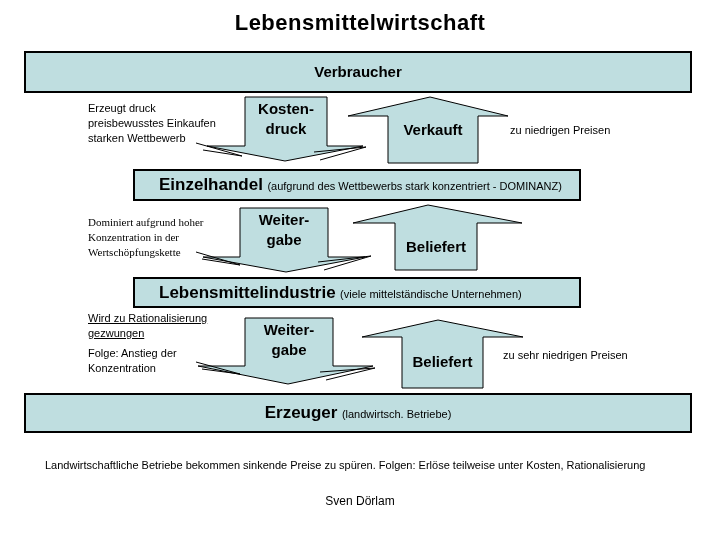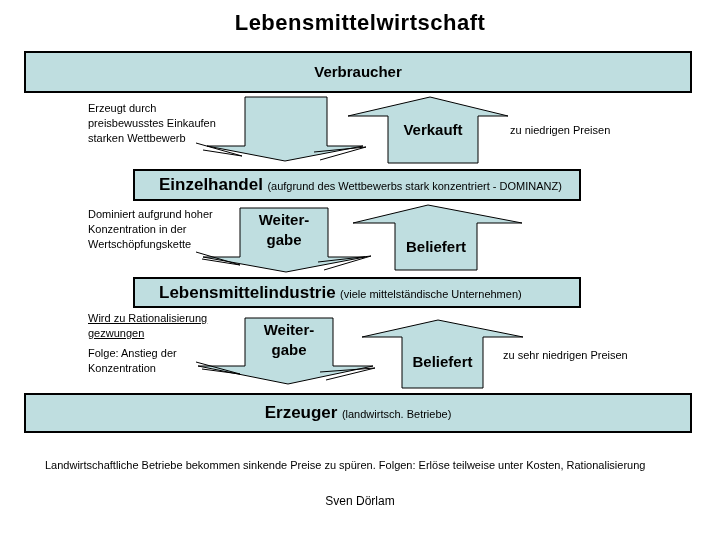--- a/index.html
+++ b/index.html
@@ -31,21 +31,21 @@
   .midbox{left:133px;width:448px;padding-left:24px;white-space:nowrap;}
   #einzelhandel{top:169px;height:32px;line-height:28px;}
   #lebensmittelindustrie{top:277px;height:31px;line-height:27px;}
   .bigname{font-size:17px;font-weight:bold;}
   .note{font-size:11px;font-weight:normal;}
   .sidetext{
     position:absolute;z-index:2;left:88px;font-size:11px;line-height:15px;
     white-space:pre-line;
   }
   #side1{top:101px;}
-  #side2{top:207px;}
+  #side2{top:215px;font-family:Liberation Serif, serif;}
   #side3a{top:311px;text-decoration:underline;}
   #side3b{top:346px;}
   .arrowlabel{
     position:absolute;z-index:2;text-align:center;font-weight:bold;font-size:15px;
     line-height:20px;white-space:pre-line;
   }
   #dlabel1{left:245px;width:82px;top:99px;}
   #ulabel1{left:388px;width:90px;top:120px;}
   #dlabel2{left:240px;width:88px;top:210px;}
   #ulabel2{left:395px;width:82px;top:237px;}
@@ -99,31 +99,33 @@
   <div class="midbox" id="lebensmittelindustrie">
     <span class="bigname">Lebensmittelindustrie</span>
     <span class="note">(viele mittelständische Unternehmen)</span>
   </div>
 
   <div class="band" id="erzeuger">
     <span class="bigname">Erzeuger</span>
     <span class="note">(landwirtsch. Betriebe)</span>
   </div>
 
-  <div class="sidetext" id="side1">Erzeugt durch
+  <div class="sidetext" id="side1">Erzeugt druck
 preisbewusstes Einkaufen
 starken Wettbewerb</div>
   <div class="sidetext" id="side2">Dominiert aufgrund hoher
 Konzentration in der
 Wertschöpfungskette</div>
   <div class="sidetext" id="side3a">Wird zu Rationalisierung
 gezwungen</div>
   <div class="sidetext" id="side3b">Folge: Anstieg der
 Konzentration</div>
 
+  <div class="arrowlabel" id="dlabel1">Kosten-
+druck</div>
   <div class="arrowlabel" id="ulabel1">Verkauft</div>
   <div class="arrowlabel" id="dlabel2">Weiter-
 gabe</div>
   <div class="arrowlabel" id="ulabel2">Beliefert</div>
   <div class="arrowlabel" id="dlabel3">Weiter-
 gabe</div>
   <div class="arrowlabel" id="ulabel3">Beliefert</div>
 
   <div class="righttext" id="right1">zu niedrigen Preisen</div>
   <div class="righttext" id="right3">zu sehr niedrigen Preisen</div>

